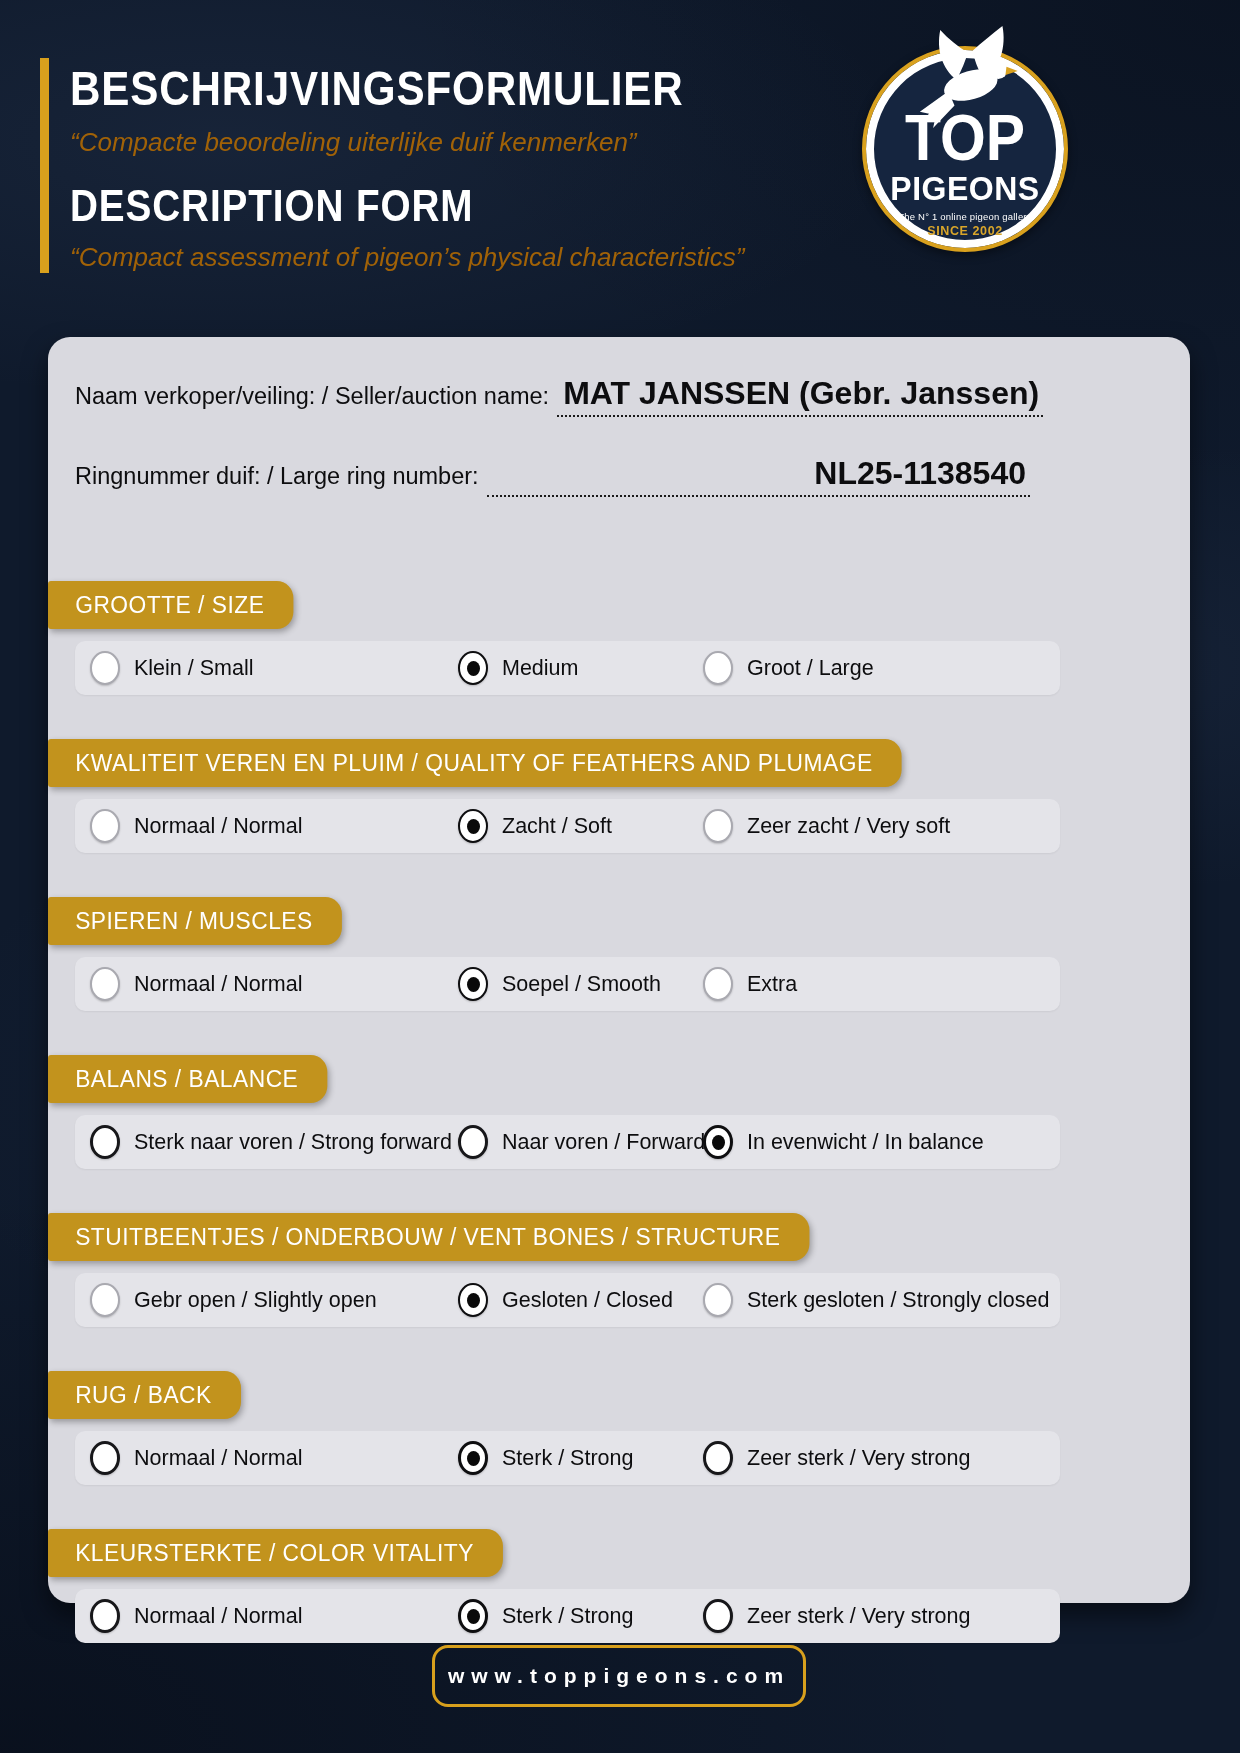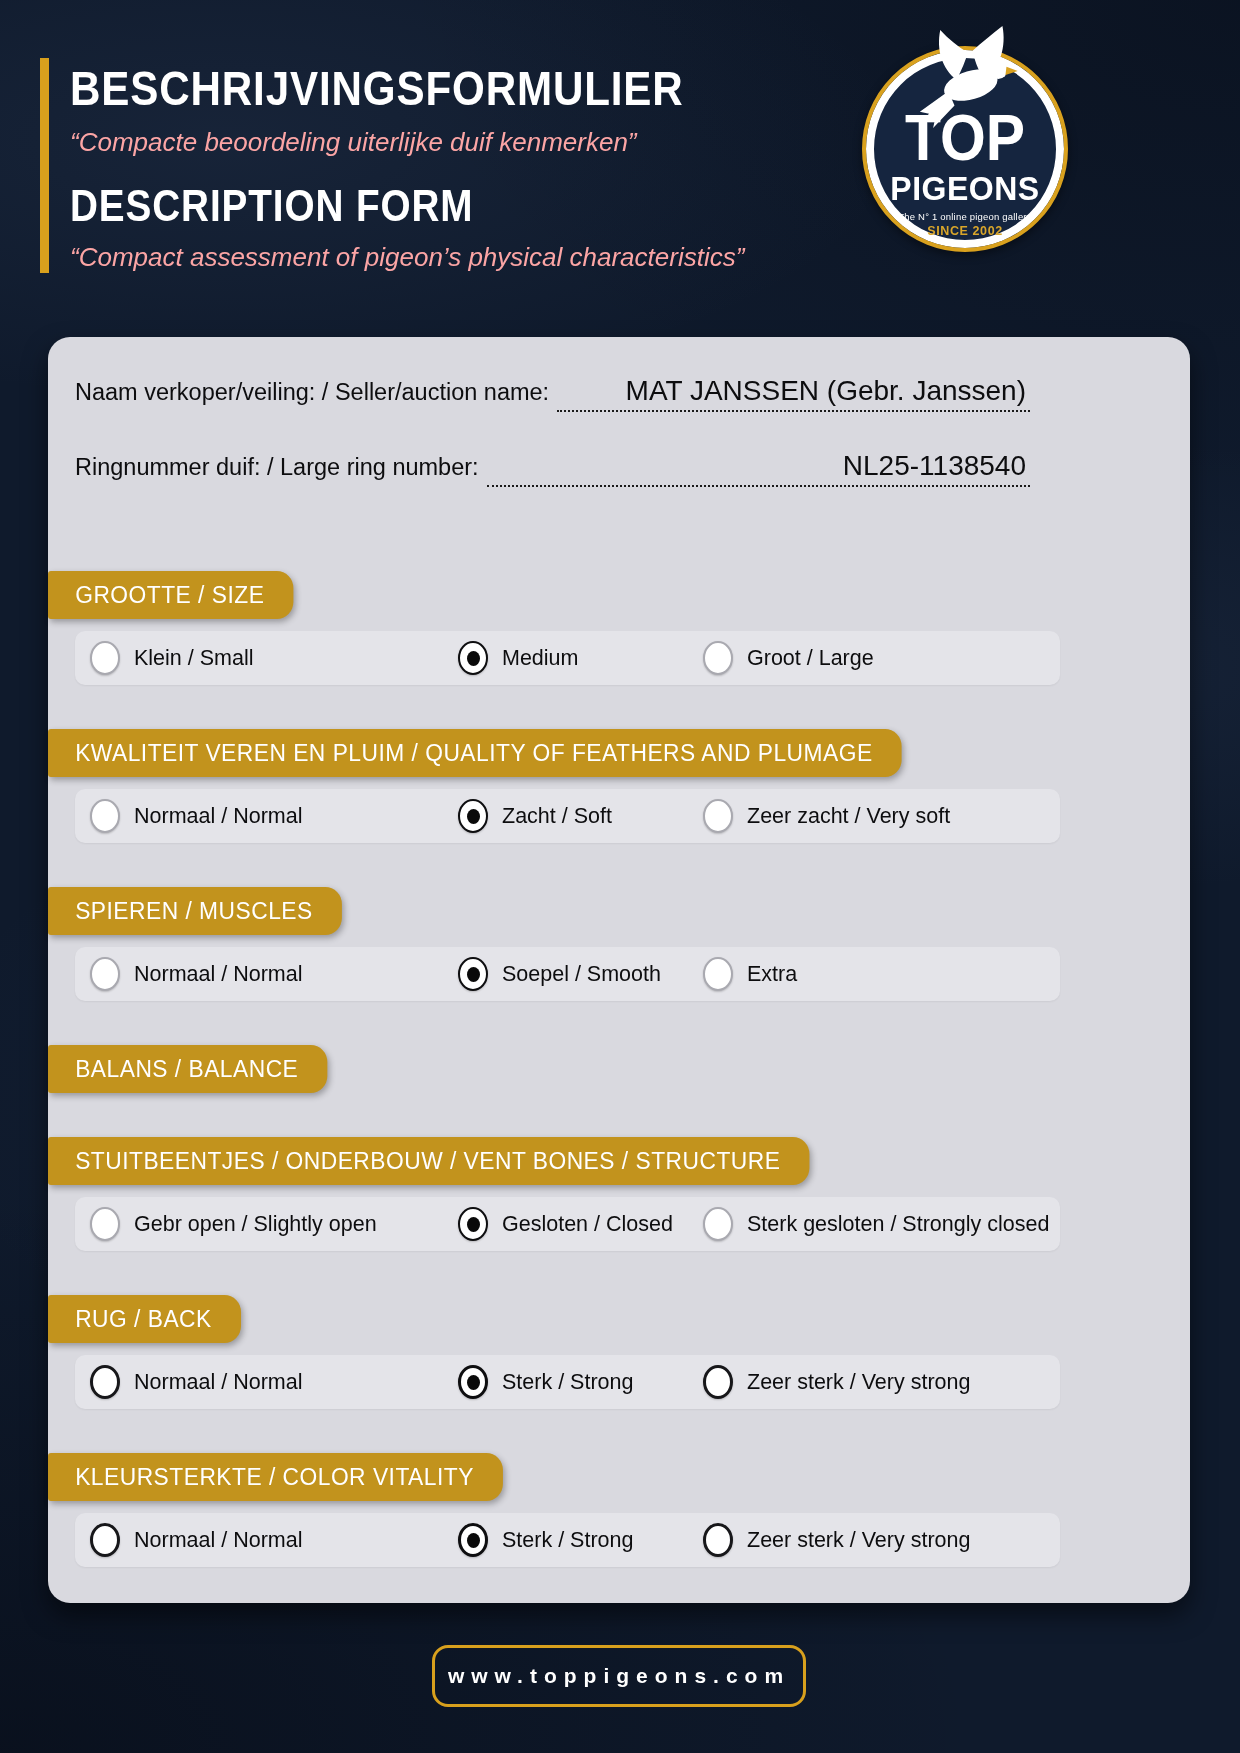--- a/index.html
+++ b/index.html
@@ -18,39 +18,39 @@
       radial-gradient(1200px 700px at 100% 0%, rgba(5,9,18,.40), transparent 70%);
   }
   
   .header{position:absolute;top:58px;left:40px;width:790px;display:flex;}
   .gold-bar{width:9px;background:#D8A01D;margin-right:21px;flex:0 0 auto;}
   .titles{flex:1;color:#fff;}
   .title-big{font-size:49px;font-weight:bold;letter-spacing:1px;line-height:1;
     transform:scaleX(.86);transform-origin:left;white-space:nowrap;margin:6px 0 0;}
   .title-med{font-size:44px;font-weight:bold;letter-spacing:1px;line-height:1;
     transform:scaleX(.88);transform-origin:left;white-space:nowrap;margin:26px 0 0;}
-  .subtitle{font-style:italic;font-size:26px;color:#fca5a5;margin:14px 0 0;white-space:nowrap;}
+  .subtitle{font-style:italic;font-size:26px;color:#a16207;margin:14px 0 0;white-space:nowrap;}
   
   .badge{position:absolute;left:862px;top:46px;width:198px;height:198px;border-radius:50%;
     border:4px solid #D9A11E;background:#152档540;background:#15253F;
     box-shadow:inset 0 0 0 8px #ffffff, 0 3px 10px rgba(0,0,0,.45);
     text-align:center;color:#fff;}
   .pigeon{position:absolute;top:-26px;left:50%;transform:translateX(-47%);width:126px;height:106px;}
   .b-top{margin-top:58px;font-size:64px;font-weight:bold;line-height:.95;transform:scaleX(.92);}
   .b-pigeons{font-size:33px;font-weight:bold;letter-spacing:.5px;line-height:1;margin-top:3px;transform:scaleX(.97);}
   .b-tag{font-size:9.5px;margin-top:6px;letter-spacing:.2px;}
   .b-since{font-size:12.5px;font-weight:bold;color:#D9A62A;margin-top:2px;letter-spacing:.6px;}
   
   .card{position:absolute;left:48px;top:337px;width:1142px;height:1266px;
     background:#D9D9DF;border-radius:22px;box-sizing:border-box;padding-top:38px;
     box-shadow:0 12px 24px rgba(0,0,0,.5);}
   .field{display:flex;align-items:baseline;margin:0 160px 38px 27px;color:#0D0D0F;text-align:right;}
   .flabel{font-size:23.5px;white-space:nowrap;}
-  .fvalue{flex:1;margin-left:8px;font-size:28px;white-space:nowrap;
-    border-bottom:2.5px dotted #1A1A1A;padding:0 4px 3px 6px;}
+  .fvalue{flex:1;margin-left:8px;font-size:32px;white-space:nowrap;
+    border-bottom:2.5px dotted #1A1A1A;padding:0 4px 3px 6px;font-weight:bold;}
   #sections{margin-top:84px;}
   .section{margin-bottom:44px;}
   .tab{display:inline-block;background:#C2931D;color:#fff;font-size:23.5px;height:48px;
     line-height:48px;padding:0 30px 0 28px;border-radius:3px 17px 17px 3px;letter-spacing:.5px;
     transform:scaleX(.97);transform-origin:left;white-space:nowrap;
     box-shadow:2px 3px 6px rgba(0,0,0,.30);}
   .optrow{margin:12px 130px 0 27px;background:#E4E4E9;border-radius:10px;height:54px;
     display:flex;align-items:center;padding-left:15px;box-sizing:border-box;
     box-shadow:0 1px 2px rgba(0,0,0,.06);}
   .opt{display:flex;align-items:center;}
@@ -144,21 +144,34 @@
           </div>
           <div class="opt c1">
             <span class="radio sel"></span>
             <span class="optlabel">Soepel / Smooth</span>
           </div>
           <div class="opt c2">
             <span class="radio"></span>
             <span class="optlabel">Extra</span>
           </div>
         </div></div>
-      <div class="section"><div class="tab">BALANS / BALANCE</div></div>
+      <div class="section"><div class="tab">BALANS / BALANCE</div><div class="optrow">
+          <div class="opt c0">
+            <span class="radio dark"></span>
+            <span class="optlabel">Sterk naar voren / Strong forward</span>
+          </div>
+          <div class="opt c1">
+            <span class="radio dark"></span>
+            <span class="optlabel">Naar voren / Forward</span>
+          </div>
+          <div class="opt c2">
+            <span class="radio dark sel"></span>
+            <span class="optlabel">In evenwicht / In balance</span>
+          </div>
+        </div></div>
       <div class="section"><div class="tab">STUITBEENTJES / ONDERBOUW / VENT BONES / STRUCTURE</div><div class="optrow">
           <div class="opt c0">
             <span class="radio"></span>
             <span class="optlabel">Gebr open / Slightly open</span>
           </div>
           <div class="opt c1">
             <span class="radio sel"></span>
             <span class="optlabel">Gesloten / Closed</span>
           </div>
           <div class="opt c2">

